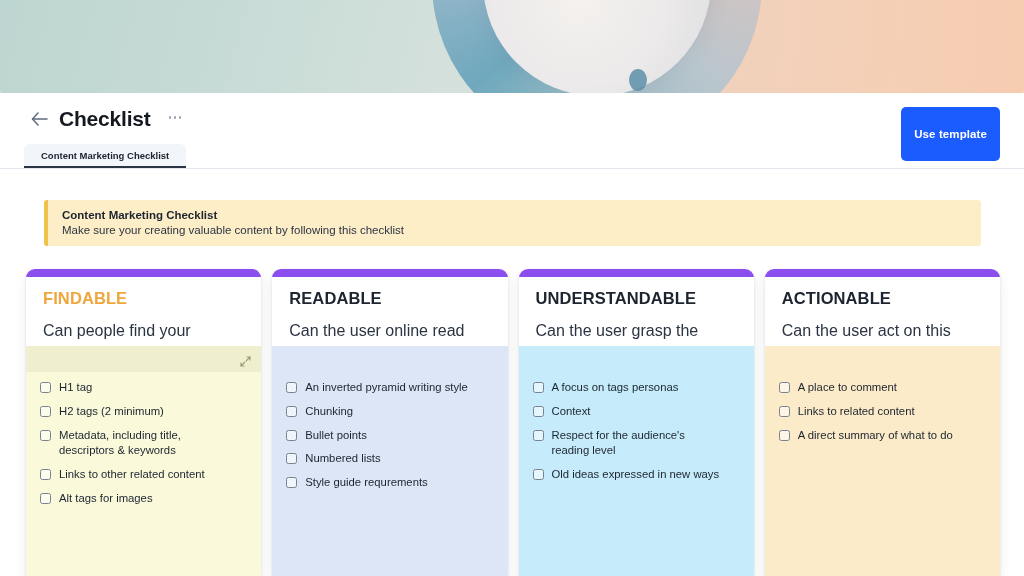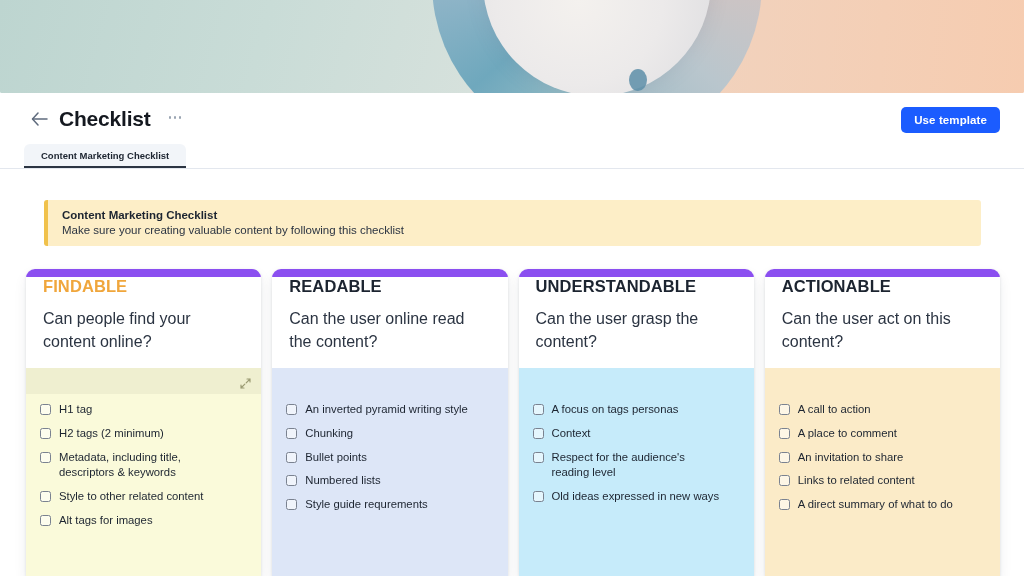--- a/index.html
+++ b/index.html
@@ -153,21 +153,21 @@
   .use-template-btn {
     position: absolute;
     right: 24px;
     top: 14px;
     background: #1b5cff;
     color: #ffffff;
     font-size: 11.5px;
     font-weight: bold;
     border: none;
     border-radius: 5px;
-    padding: 7px 13px;
+    padding: 21px 13px;
     cursor: pointer;
     letter-spacing: 0.1px;
   }
 
   
   .tabbar {
     position: absolute;
     top: 145px; left: 0;
     width: 1024px; height: 24px;
     border-bottom: 1px solid #e3e7ee;
@@ -232,22 +232,22 @@
     flex-direction: column;
   }
   .card-accent {
     height: 8px;
     width: 100%;
     background: #8b4ff0;
     flex: none;
   }
   .card-head {
     background: #ffffff;
-    padding: 0 17px 0 17px;
-    height: 91px;
+    padding: 12px 17px 0 17px;
+    height: 69px;
     flex: none;
     border-radius: 0 0 9px 9px;
   }
   .card-title {
     font-size: 16.5px;
     font-weight: bold;
     color: #1c2430;
     letter-spacing: 0.1px;
     margin-bottom: 11px;
   }
@@ -362,21 +362,21 @@
             <div class="check-row">
               <span class="checkbox"></span>
               <span class="check-label">H2 tags (2 minimum)</span>
             </div>
             <div class="check-row">
               <span class="checkbox"></span>
               <span class="check-label">Metadata, including title, descriptors &amp; keywords</span>
             </div>
             <div class="check-row">
               <span class="checkbox"></span>
-              <span class="check-label">Style to other related content</span>
+              <span class="check-label">Links to other related content</span>
             </div>
             <div class="check-row">
               <span class="checkbox"></span>
               <span class="check-label">Alt tags for images</span>
             </div>
           </div>
         </div>
       </div>
       <div class="card">
         <div class="card-accent" style="background: rgb(139, 79, 240);"></div>
@@ -442,29 +442,21 @@
         <div class="card-accent" style="background: rgb(139, 79, 240);"></div>
         <div class="card-head">
           <div class="card-title" style="color: rgb(28, 36, 48);">ACTIONABLE</div>
           <div class="card-q">Can the user act on this content?</div>
         </div>
         <div class="card-body" style="background: rgb(251, 235, 200);">
           <div style="height: 26px;"></div>
           <div class="checks">
             <div class="check-row">
               <span class="checkbox"></span>
-              <span class="check-label">A call to action</span>
-            </div>
-            <div class="check-row">
-              <span class="checkbox"></span>
               <span class="check-label">A place to comment</span>
-            </div>
-            <div class="check-row">
-              <span class="checkbox"></span>
-              <span class="check-label">An invitation to share</span>
             </div>
             <div class="check-row">
               <span class="checkbox"></span>
               <span class="check-label">Links to related content</span>
             </div>
             <div class="check-row">
               <span class="checkbox"></span>
               <span class="check-label">A direct summary of what to do</span>
             </div>
           </div>

